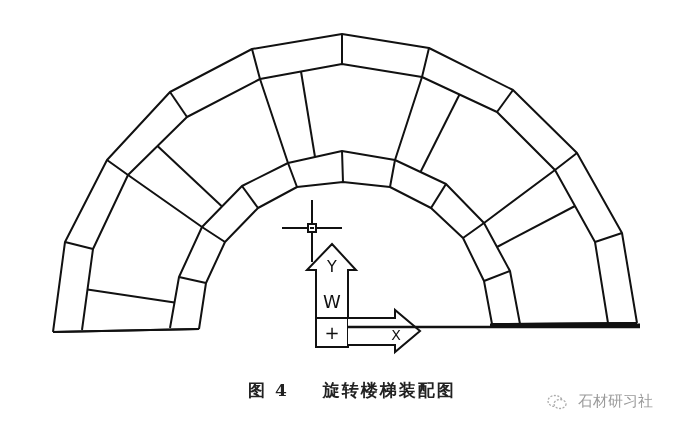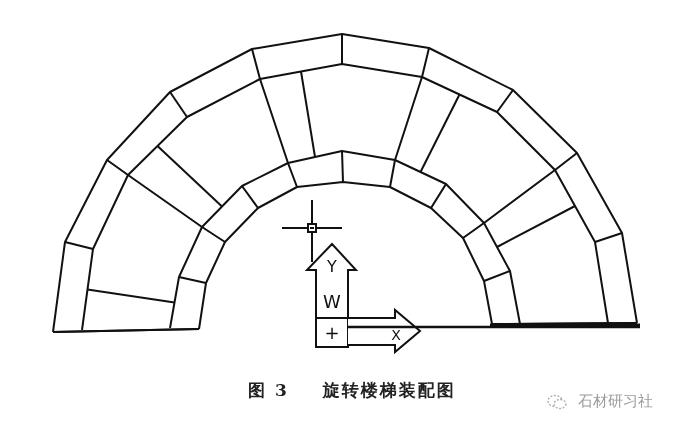--- a/index.html
+++ b/index.html
@@ -58,21 +58,21 @@
     <line x1="348" y1="327" x2="640" y2="327" stroke-width="2.5"></line>
     <line x1="490" y1="325" x2="640" y2="325" stroke-width="3"></line>
   </g>
   <text x="332" y="272" font-size="16" text-anchor="middle" font-family="DejaVu Sans, sans-serif" fill="#111"><tspan id="ylab">Y</tspan></text>
   <text x="332" y="308" font-size="18" text-anchor="middle" font-family="DejaVu Sans, sans-serif" fill="#111"><tspan id="wlab">W</tspan></text>
   <text x="332" y="339" font-size="18" text-anchor="middle" font-family="DejaVu Sans, sans-serif" fill="#111"><tspan id="olab">+</tspan></text>
   <text x="396" y="340" font-size="14" text-anchor="middle" font-family="DejaVu Sans, sans-serif" fill="#111"><tspan id="xlab">X</tspan></text>
 </svg>
 
 <div class="caption">
-  <span class="num">图 3</span>
+  <span class="num">图 4</span>
   <span>旋转楼梯装配图</span>
 </div>
 
 <div class="watermark">
   <svg viewBox="0 0 22 18">
     <ellipse cx="9" cy="8" rx="7" ry="5.5" fill="none" stroke="#aaa" stroke-width="1.3" stroke-dasharray="2 1.5"></ellipse>
     <ellipse cx="14" cy="11" rx="6" ry="4.5" fill="#fff" stroke="#aaa" stroke-width="1.3" stroke-dasharray="2 1.5"></ellipse>
   </svg>
   <span>石材研习社</span>
 </div>

